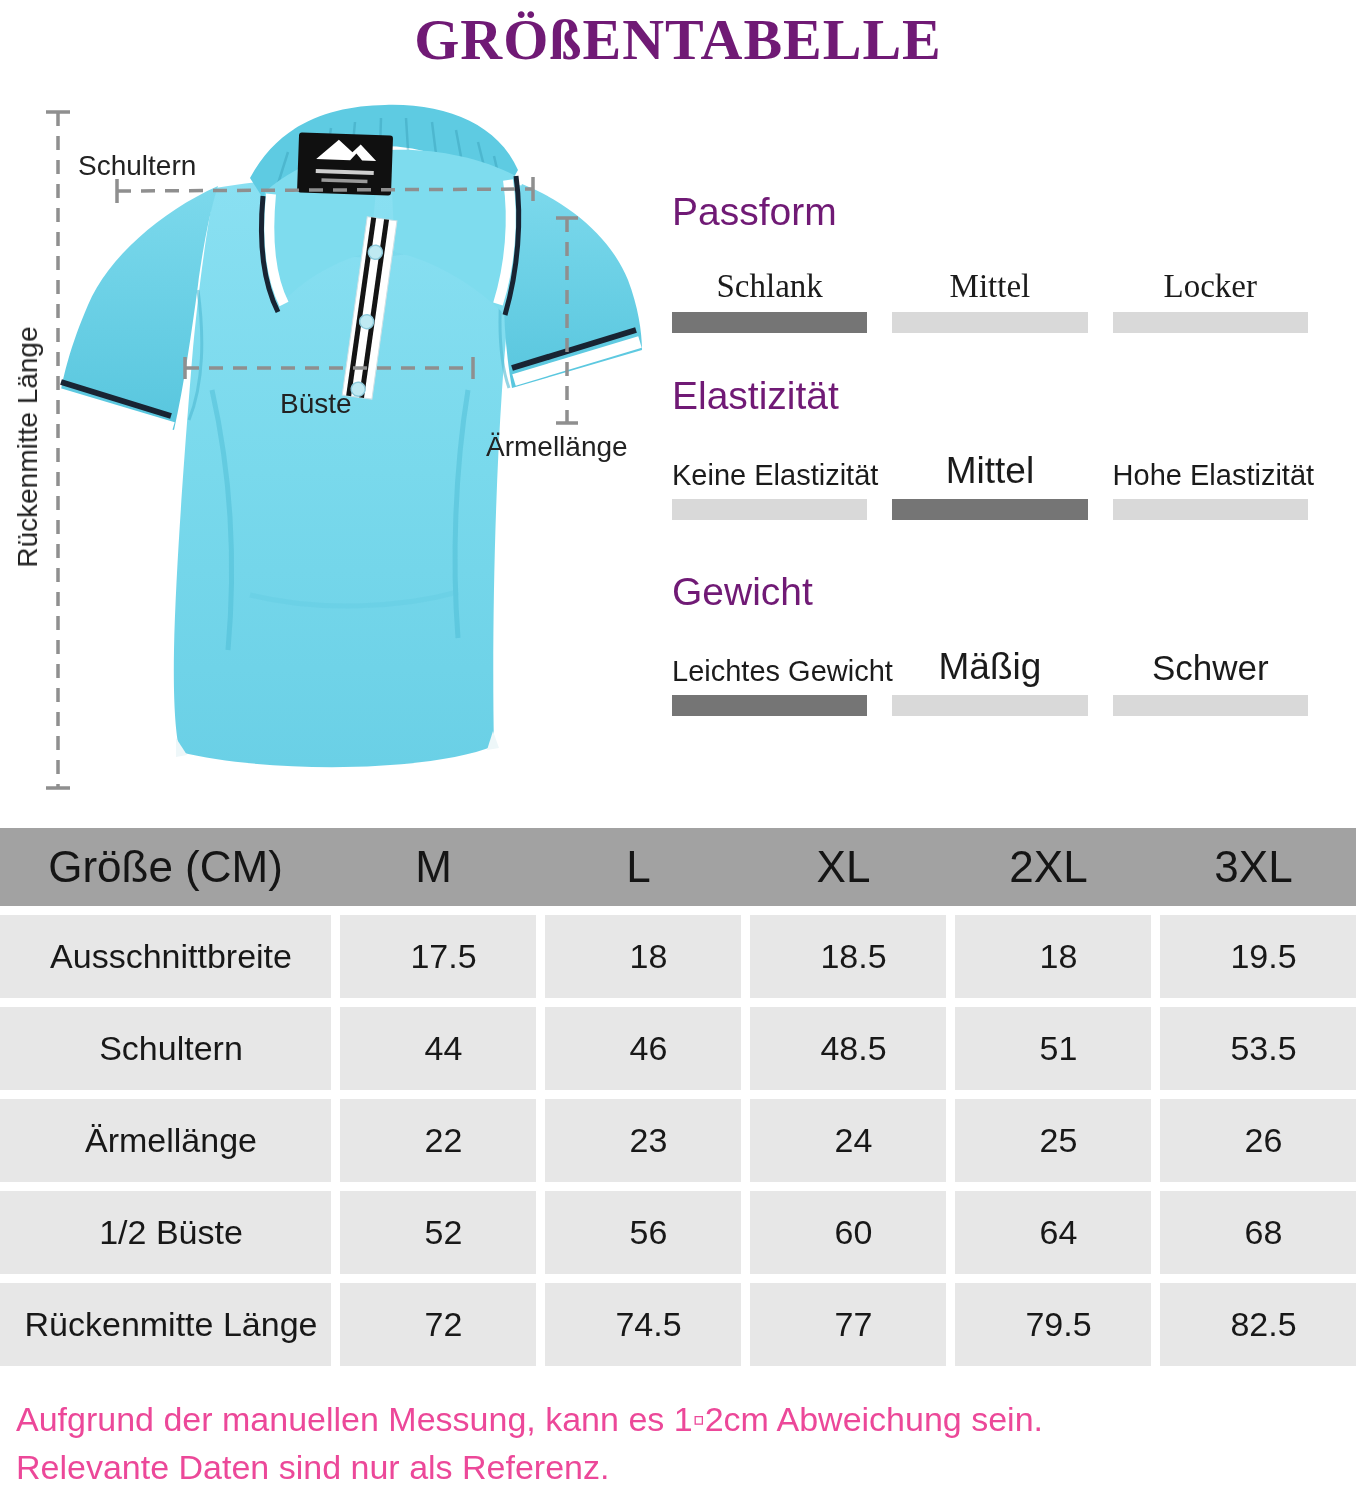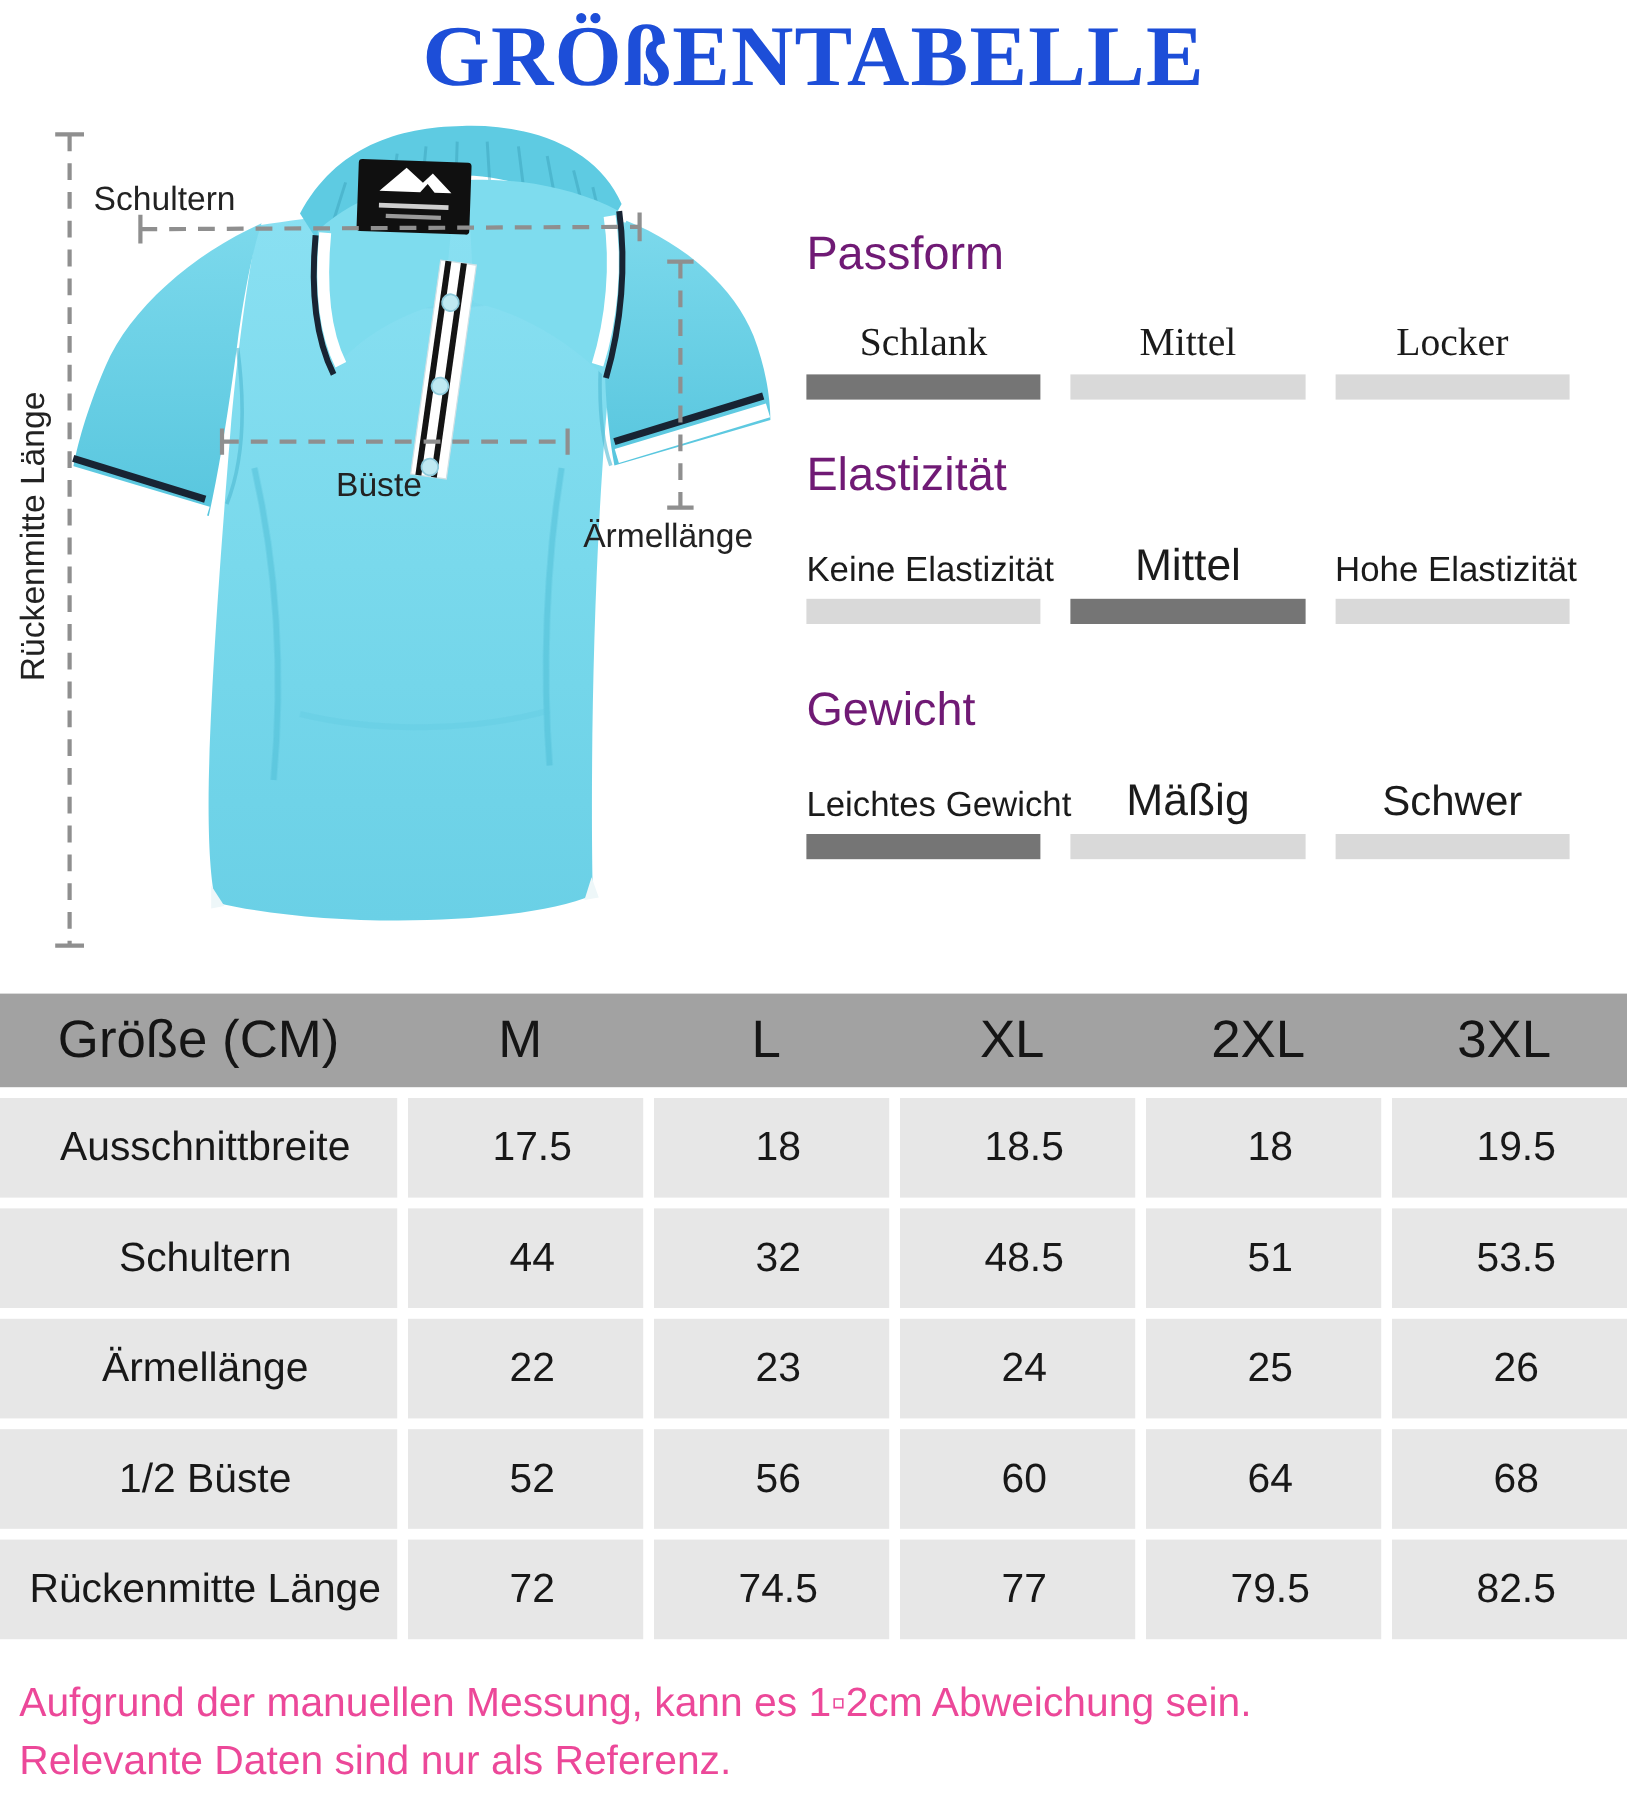--- a/index.html
+++ b/index.html
@@ -1,22 +1,22 @@
 <!DOCTYPE html>
 <html><head>
 <meta charset="utf-8">
 <style>
   html,body{margin:0;padding:0;background:#ffffff;}
   .canvas{position:relative;width:1356px;height:1500px;background:#ffffff;overflow:hidden;
           font-family:"Liberation Sans",sans-serif;color:#1c1c1c;}
 
   
   .title{position:absolute;top:6px;left:0;right:0;text-align:center;
-         font-family:"Liberation Serif",serif;font-weight:bold;font-size:72px;
-         letter-spacing:1px;color:#1d4ed8;}
+         font-family:"Liberation Serif",serif;font-weight:bold;font-size:58px;
+         letter-spacing:1px;color:#701a75;}
 
   
   .shirt-svg{position:absolute;left:0;top:90px;width:680px;height:720px;}
   .meas-label{position:absolute;font-size:28px;color:#222;}
   #lbl-schultern{left:78px;top:150px;}
   #lbl-bueste{left:280px;top:388px;}
   #lbl-aermel{left:486px;top:431px;}
   #lbl-rueck{position:absolute;left:28px;top:447px;transform:translate(-50%,-50%) rotate(-90deg);
              white-space:nowrap;}
 
@@ -232,21 +232,21 @@
         <div class="t-cell">Ausschnittbreite</div>
         <div class="t-cell">17.5</div>
         <div class="t-cell">18</div>
         <div class="t-cell">18.5</div>
         <div class="t-cell">18</div>
         <div class="t-cell">19.5</div>
       </div>
       <div class="t-row">
         <div class="t-cell">Schultern</div>
         <div class="t-cell">44</div>
-        <div class="t-cell">32</div>
+        <div class="t-cell">46</div>
         <div class="t-cell">48.5</div>
         <div class="t-cell">51</div>
         <div class="t-cell">53.5</div>
       </div>
       <div class="t-row">
         <div class="t-cell">Ärmellänge</div>
         <div class="t-cell">22</div>
         <div class="t-cell">23</div>
         <div class="t-cell">24</div>
         <div class="t-cell">25</div>

